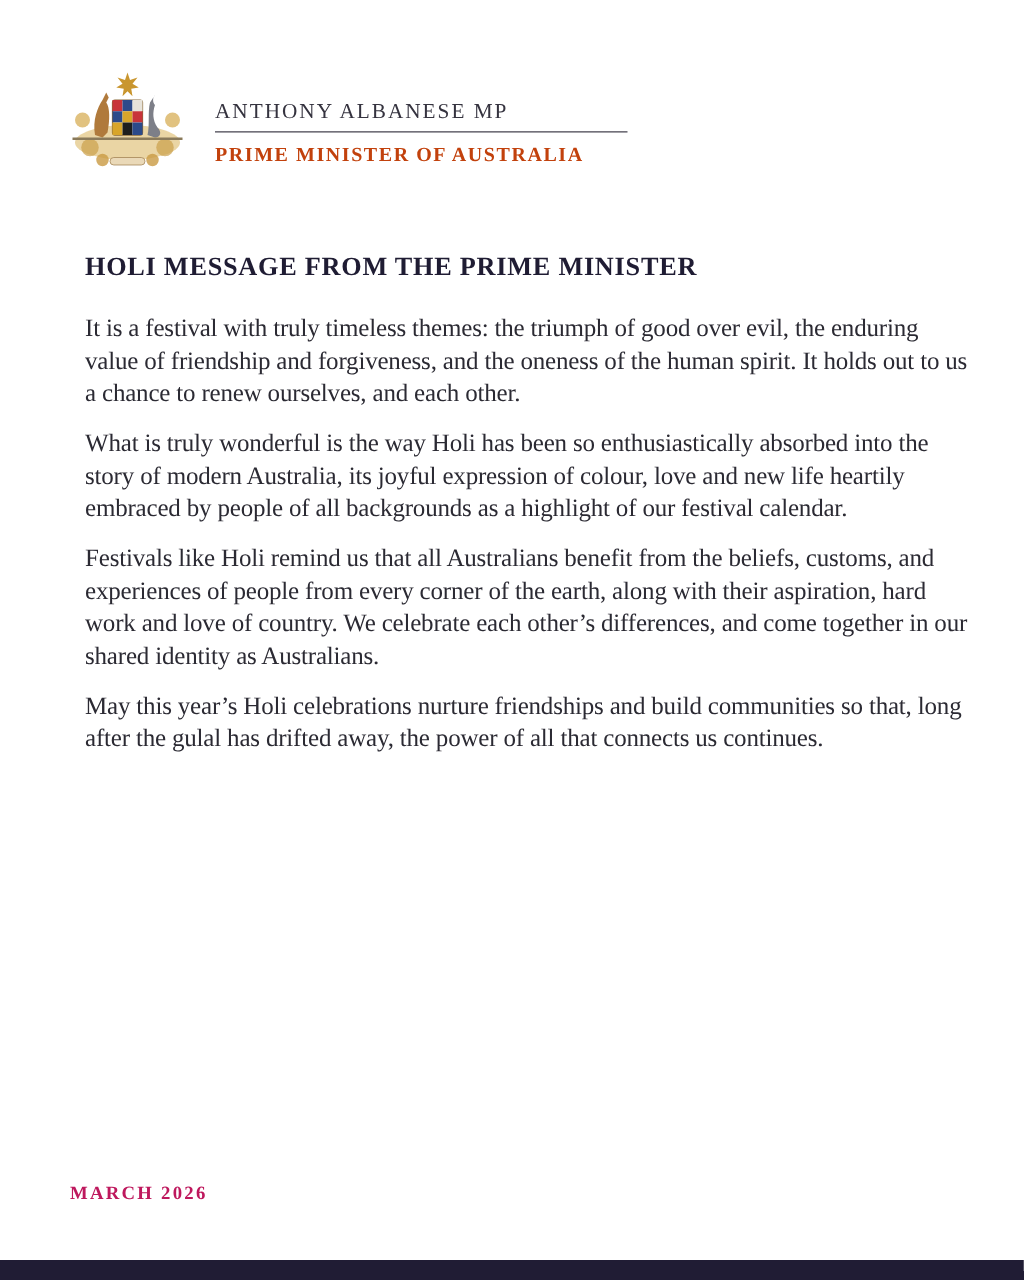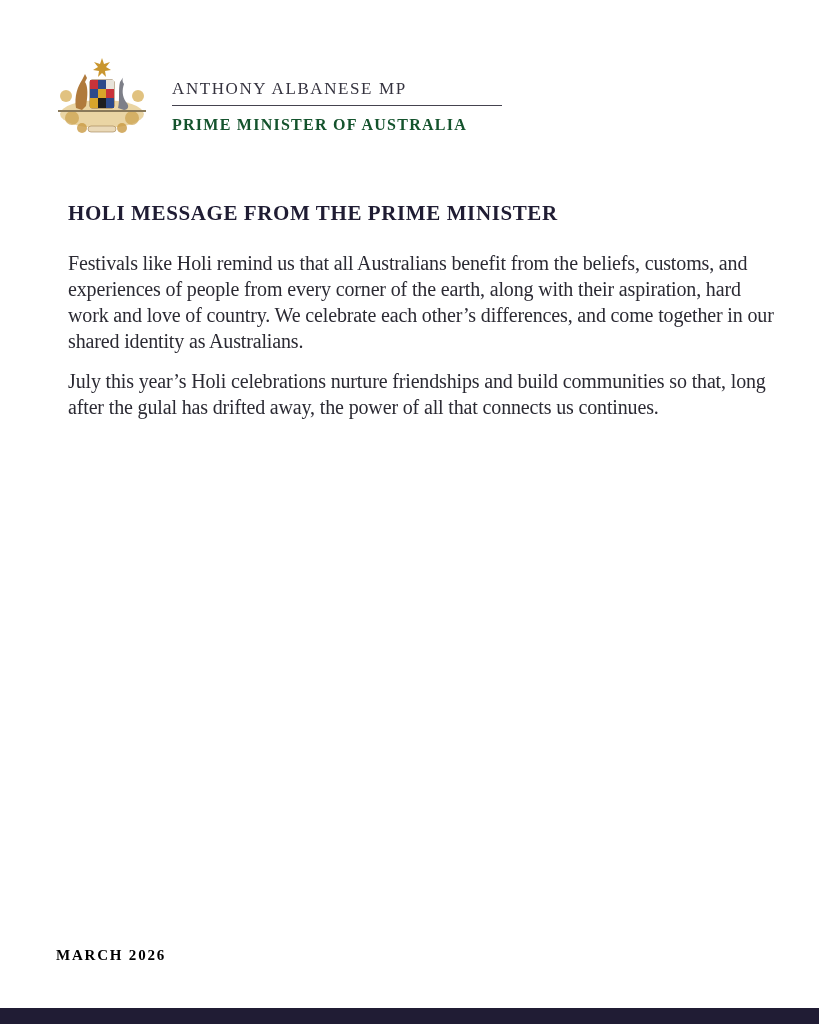--- a/index.html
+++ b/index.html
@@ -42,21 +42,21 @@
     .lh-rule {
       height: 1.5px;
       background: #45434f;
       margin: 6px 0 9px 0;
       width: 330px;
     }
     .lh-title {
       font-size: 16px;
       font-weight: bold;
       letter-spacing: 1.25px;
-      color: #14532d;
+      color: #c2410c;
       line-height: 20px;
       white-space: nowrap;
     }
     .content {
       position: absolute;
       left: 68px;
       top: 200px;
       width: 710px;
     }
     .heading {
@@ -74,21 +74,21 @@
       color: #2b2a33;
       letter-spacing: -0.15px;
     }
     .date {
       position: absolute;
       left: 56px;
       top: 947px;
       font-size: 15px;
       font-weight: bold;
       letter-spacing: 1.8px;
-      color: #000000;
+      color: #be185d;
     }
     .footer-bar {
       position: absolute;
       left: 0;
       right: 0;
       bottom: 0;
       height: 16px;
       background: #201c34;
     }
   </style>
@@ -131,19 +131,21 @@
   </div>
   <div class="lh-text">
     <div class="lh-name">ANTHONY ALBANESE MP</div>
     <div class="lh-rule"></div>
     <div class="lh-title">PRIME MINISTER OF AUSTRALIA</div>
   </div>
 </div>
 
 <div class="content">
   <h1 class="heading">HOLI MESSAGE FROM THE PRIME MINISTER</h1>
+  <p class="para">It is a festival with truly timeless themes: the triumph of good over evil, the enduring value of friendship and forgiveness, and the oneness of the human spirit. It holds out to us a chance to renew ourselves, and each other.</p>
+  <p class="para">What is truly wonderful is the way Holi has been so enthusiastically absorbed into the story of modern Australia, its joyful expression of colour, love and new life heartily embraced by people of all backgrounds as a highlight of our festival calendar.</p>
   <p class="para">Festivals like Holi remind us that all Australians benefit from the beliefs, customs, and experiences of people from every corner of the earth, along with their aspiration, hard work and love of country. We celebrate each other’s differences, and come together in our shared identity as Australians.</p>
-  <p class="para">July this year’s Holi celebrations nurture friendships and build communities so that, long after the gulal has drifted away, the power of all that connects us continues.</p>
+  <p class="para">May this year’s Holi celebrations nurture friendships and build communities so that, long after the gulal has drifted away, the power of all that connects us continues.</p>
 </div>
 
 <div class="date">MARCH 2026</div>
 
 <div class="footer-bar"></div>
 
 </body></html>

